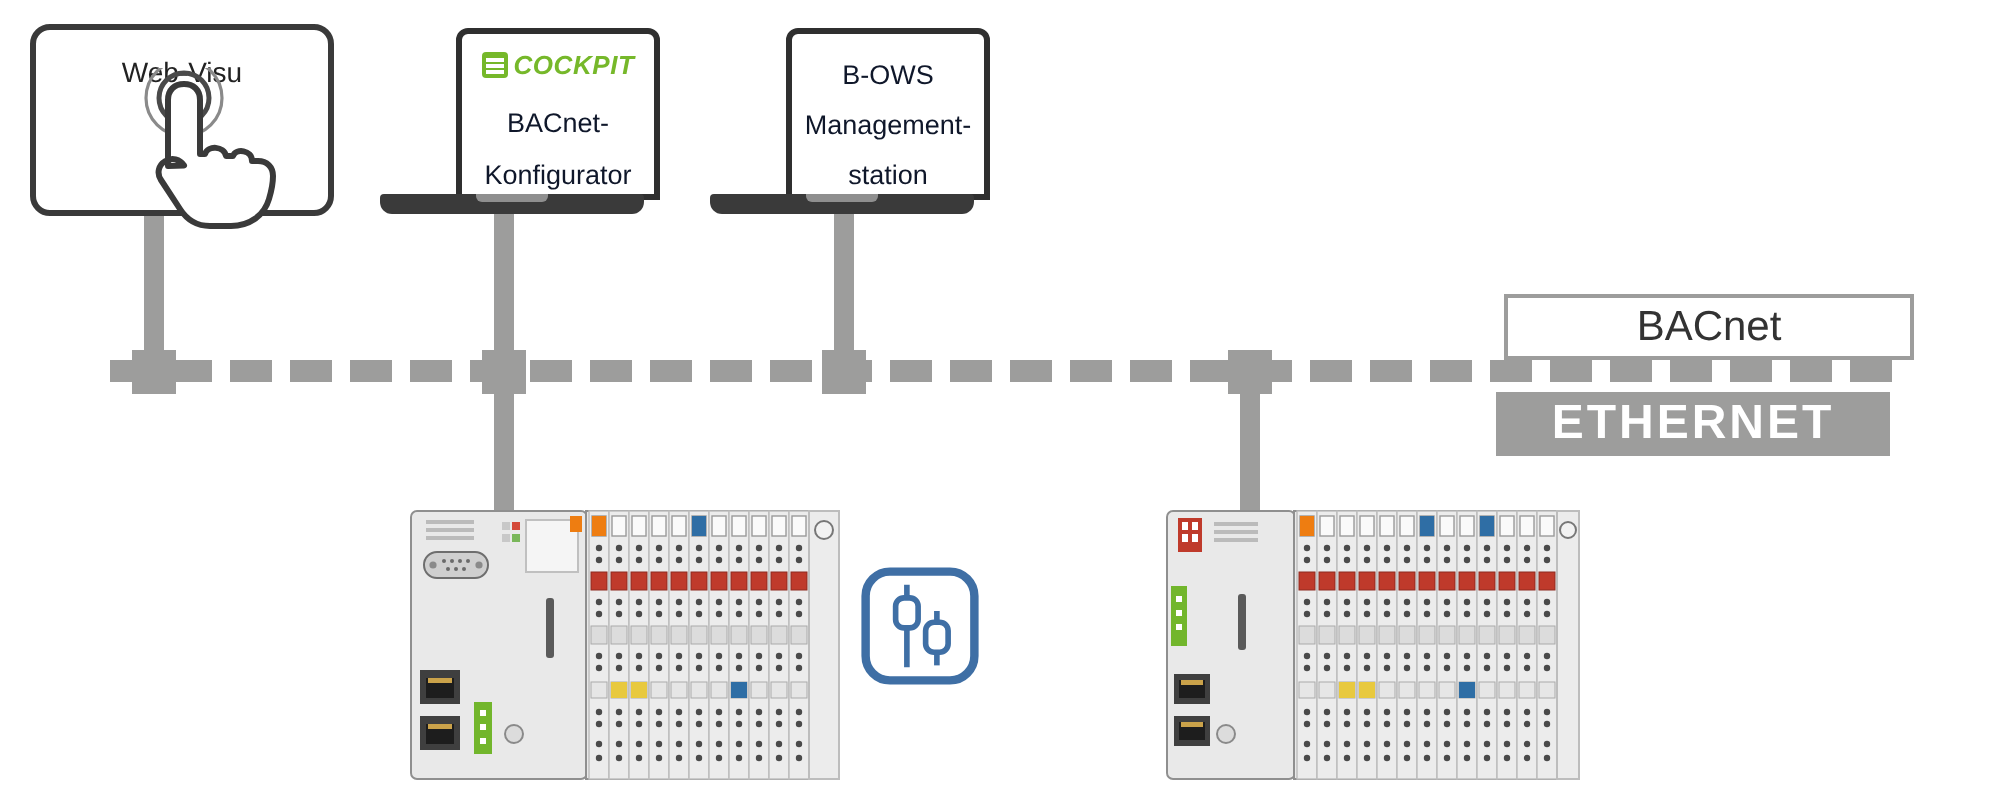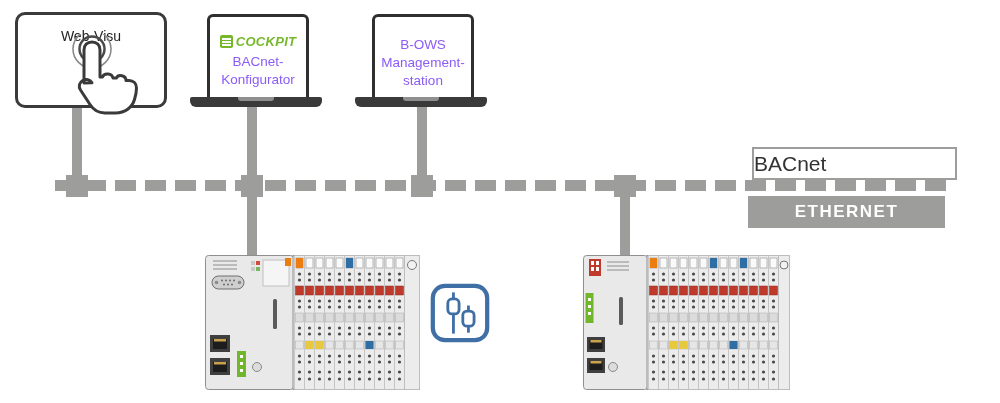--- a/index.html
+++ b/index.html
@@ -14,40 +14,40 @@
   
   .tablet{position:absolute;left:15px;top:12px;width:146px;height:90px;background:#fff;
           border:3px solid #3a3a3a;border-radius:10px;z-index:3;}
   .tablet-label{position:absolute;left:0;top:13px;width:100%;text-align:center;
           font-size:14px;color:#222;}
   .hand{position:absolute;left:50px;top:34px;z-index:4;}
 
   
   .laptop-screen{position:absolute;top:14px;width:96px;height:80px;background:#fff;
           border:3px solid #2f2f2f;border-radius:6px 6px 0 0;z-index:3;
-          display:flex;flex-direction:column;align-items:center;justify-content:center;}
+          display:flex;flex-direction:column;align-items:center;justify-content:space-between;margin-left:21px;}
   .laptop-base{position:absolute;top:97px;width:132px;height:10px;background:#3a3a3a;
           border-radius:2px 2px 6px 6px;z-index:3;}
   .laptop-notch{position:absolute;left:50%;transform:translateX(-50%);top:0;width:36px;height:4px;
           background:#8f8f8f;border-radius:0 0 3px 3px;}
-  .lap-line{font-size:13.5px;color:#8b5cf6;line-height:18px;text-align:center;}
+  .lap-line{font-size:13.5px;color:#0f172a;line-height:18px;text-align:center;}
   .logo-row{display:flex;align-items:center;gap:3px;margin-top:8px;margin-bottom:4px;}
   .logo-ico{width:13px;height:13px;background:#76b82a;border-radius:2px;position:relative;}
   .logo-ico::before{content:"";position:absolute;left:2px;top:3px;width:9px;height:2px;background:#fff;
           box-shadow:0 3px 0 #fff,0 6px 0 #fff;}
   .logo-text{font-size:13px;font-weight:bold;font-style:italic;color:#76b82a;letter-spacing:.3px;}
   .bows-pad{margin-top:12px;}
 
   
   .bacnet-box{position:absolute;left:752px;top:147px;width:201px;height:29px;background:#fff;
-          border:2px solid #9d9d9c;z-index:3;display:flex;align-items:center;
+          border:2px solid #9d9d9c;z-index:3;display:flex;align-items:center;justify-content:center;
           font-size:21px;color:#333;}
   .ethernet-box{position:absolute;left:748px;top:196px;width:197px;height:32px;background:#9d9d9c;
           z-index:3;display:flex;align-items:center;justify-content:center;
-          font-size:17px;font-weight:bold;color:#fff;letter-spacing:1.5px;}
+          font-size:24px;font-weight:bold;color:#fff;letter-spacing:1.5px;}
 
   
   .plc-icon{position:absolute;left:430px;top:283px;z-index:3;}
   .plc-label{position:absolute;left:400px;top:350px;width:120px;text-align:center;
           font-size:15px;color:#3a3a3a;z-index:3;}
 
   .device{position:absolute;z-index:3;}
 </style>
 </head>
 <body>

